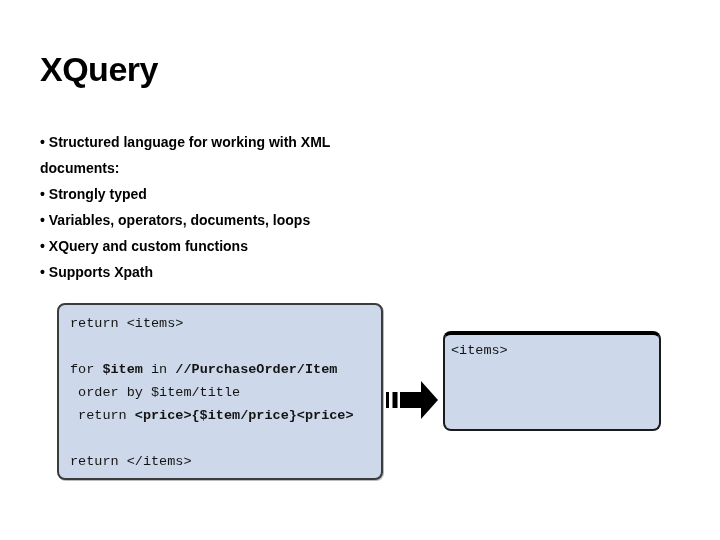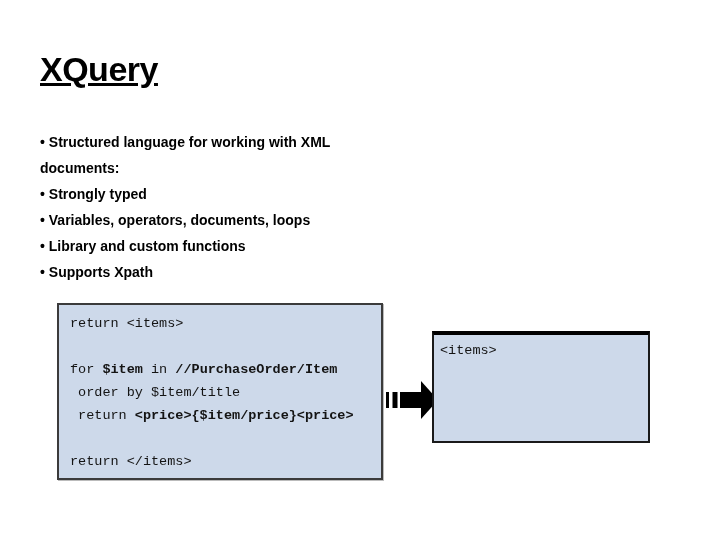--- a/index.html
+++ b/index.html
@@ -20,60 +20,59 @@
     overflow: hidden;
   }
   .slide-title {
     position: absolute;
     left: 40px;
     top: 50px;
     font-size: 34px;
     font-weight: bold;
     letter-spacing: -0.5px;
     color: var(--text);
-    text-decoration: underline;
   }
   .bullet-list {
     position: absolute;
     left: 40px;
     top: 103px;
     width: 358px;
     list-style: none;
     font-size: 14px;
     font-weight: bold;
     line-height: 26px;
     color: var(--text);
     margin-top: 26px;
   }
   .bullet-list li { display: block; }
   .code-box {
     position: absolute;
     background: var(--code-bg);
     border: 2px solid var(--code-border);
-    border-radius: 0;
+    border-radius: 8px;
     font-family: "Liberation Mono", monospace;
     font-size: 13.5px;
     color: #141414;
   }
   .code-box .code-body { white-space: pre; }
   .code-box .b { font-weight: bold; text-align: center; }
   .code-box-query {
     left: 57px;
     top: 303px;
     width: 326px;
     height: 177px;
     padding: 7px 0 0 11px;
     box-shadow: 1px 1px 0 rgba(60,60,60,0.35);
   }
   .code-box-query .code-line { line-height: 23px; }
   .code-box-result {
-    left: 432px;
+    left: 443px;
     top: 331px;
     width: 218px;
-    height: 112px;
+    height: 100px;
     border: 2px solid #1a1a1a;
     border-top: 4px solid #000000;
     padding: 4px 0 0 6px;
   }
   .code-box-result .code-line { line-height: 24px; }
   .transform-arrow {
     position: absolute;
     left: 386px;
     top: 380px;
     width: 52px;
@@ -82,21 +81,21 @@
 </style>
 </head>
 <body>
 
 <h1 class="slide-title">XQuery</h1>
 
 <ul class="bullet-list">
     <li><span>• </span><span>Structured language for working with XML documents:</span></li>
     <li><span>• </span><span>Strongly typed</span></li>
     <li><span>• </span><span>Variables, operators, documents, loops</span></li>
-    <li><span>• </span><span>Library and custom functions</span></li>
+    <li><span>• </span><span>XQuery and custom functions</span></li>
     <li><span>• </span><span>Supports Xpath</span></li>
   </ul>
 
 <div class="code-box code-box-query">
   <div class="code-body"><div class="code-line"><span>return &lt;items&gt;</span></div><div class="code-line">&nbsp;</div><div class="code-line"><span>for </span><span class="b">$item</span><span> in </span><span class="b">//PurchaseOrder/Item</span></div><div class="code-line"><span> order by $item/title</span></div><div class="code-line"><span> return </span><span class="b">&lt;price&gt;{$item/price}&lt;price&gt;</span></div><div class="code-line">&nbsp;</div><div class="code-line"><span>return &lt;/items&gt;</span></div></div>
 </div>
 
 <svg class="transform-arrow" viewBox="0 0 52 40" xmlns="http://www.w3.org/2000/svg" aria-hidden="true">
   <rect x="0" y="12" width="3" height="16" class="arrow-part" fill="#000000"></rect>
   <rect x="6.5" y="12" width="5" height="16" class="arrow-part" fill="#000000"></rect>

